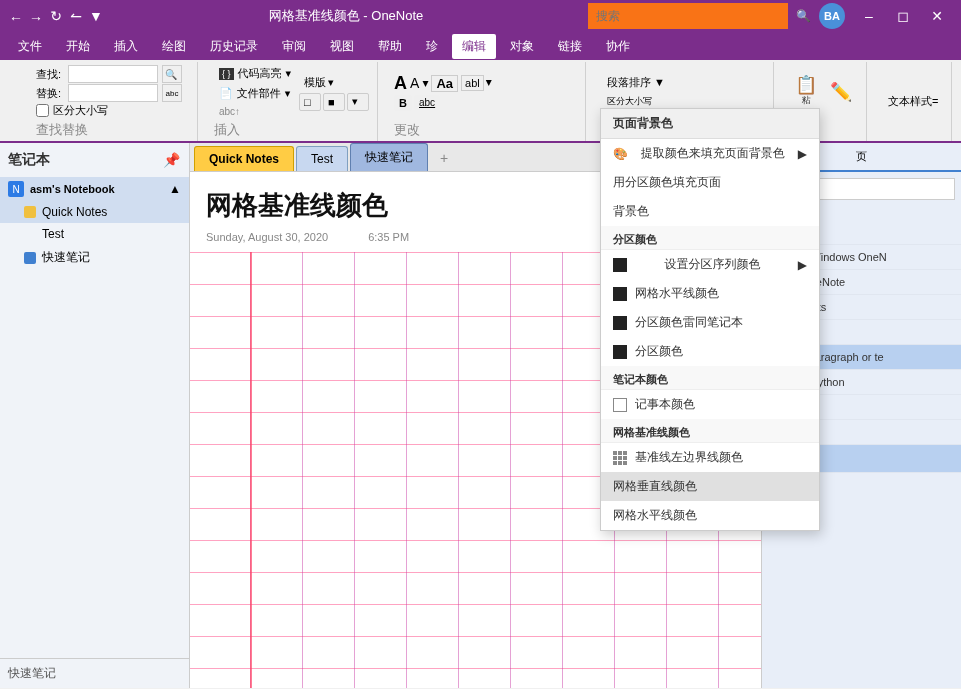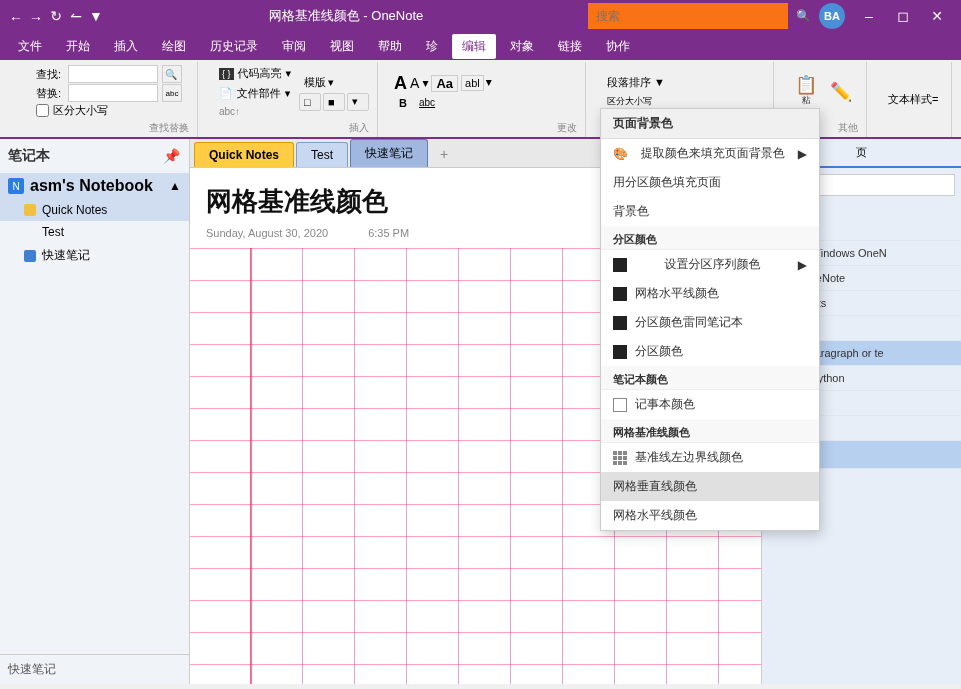--- a/index.html
+++ b/index.html
@@ -30,21 +30,21 @@
     
     .main-layout { display: flex; height: calc(689px - 32px - 28px - 80px); }
     
     
     .sidebar { width: 190px; background: #f0f3f8; border-right: 1px solid #ccc; display: flex; flex-direction: column; }
     .sidebar-header { padding: 8px; display: flex; align-items: center; justify-content: space-between; }
     .sidebar-title { font-size: 14px; font-weight: bold; color: #333; }
     .sidebar-pin { color: #888; cursor: pointer; font-size: 14px; }
     .notebook-item { padding: 4px 8px; display: flex; align-items: center; gap: 6px; cursor: pointer; background: #d0ddf0; }
     .notebook-icon { width: 16px; height: 16px; background: #2d7be5; border-radius: 2px; display: flex; align-items: center; justify-content: center; color: white; font-size: 10px; }
-    .notebook-name { font-size: 16px; font-weight: bold; }
+    .notebook-name { font-size: 11px; font-weight: bold; }
     .section-item { padding: 4px 8px 4px 24px; display: flex; align-items: center; gap: 6px; cursor: pointer; }
     .section-dot { width: 12px; height: 12px; border-radius: 2px; }
     .section-dot.yellow { background: #f0c040; }
     .section-dot.blue { background: #4080d0; }
     .section-name { font-size: 12px; }
     .sidebar-bottom { margin-top: auto; padding: 6px 8px; border-top: 1px solid #ccc; font-size: 12px; color: #555; cursor: pointer; }
     
     
     .content { flex: 1; display: flex; flex-direction: column; overflow: hidden; }
     
@@ -83,21 +83,21 @@
     .dropdown-menu { position: absolute; background: white; border: 1px solid #ccc; box-shadow: 2px 4px 12px rgba(0,0,0,0.2); width: 220px; pointer-events: all; }
     .dropdown-section-header { padding: 6px 12px 2px; font-size: 11px; font-weight: bold; color: #333; background: #f8f8f8; border-bottom: 1px solid #eee; }
     .dropdown-item { padding: 6px 12px; font-size: 12px; color: #333; cursor: pointer; display: flex; align-items: center; gap: 8px; }
     .dropdown-item.selected { background: #e0e0e0; }
     .dropdown-item.has-sub { justify-content: space-between; }
     
     .ribbon-full { background: #f0f0f0; border-bottom: 2px solid #7B2D8B; padding-left: 20px; }
     .ribbon-top { display: flex; padding: 2px 8px 0; gap: 8px; align-items: stretch; }
     .r-group { display: flex; flex-direction: column; border-right: 1px solid #d0d0d0; padding: 2px 8px; min-width: fit-content; }
     .r-group-content { display: flex; gap: 3px; align-items: center; flex: 1; }
-    .r-group-label { font-size: 10px; color: #888; text-align: right; margin-top: 2px; }
+    .r-group-label { font-size: 13px; color: #888; text-align: left; margin-top: 2px; }
     .r-icon-btn { display: flex; flex-direction: column; align-items: center; padding: 2px 4px; cursor: pointer; border: 1px solid transparent; border-radius: 2px; min-width: 30px; }
     .r-icon-btn .icon-area { font-size: 18px; line-height: 1; }
     .r-icon-btn .btn-label { font-size: 9px; color: #333; }
     .r-small-btn { padding: 1px 4px; cursor: pointer; border: 1px solid transparent; border-radius: 2px; font-size: 11px; display: flex; align-items: center; gap: 2px; }
     .r-col { display: flex; flex-direction: column; gap: 1px; }
   </style>
 </head>
 <body>
 
 <div class="title-bar">

